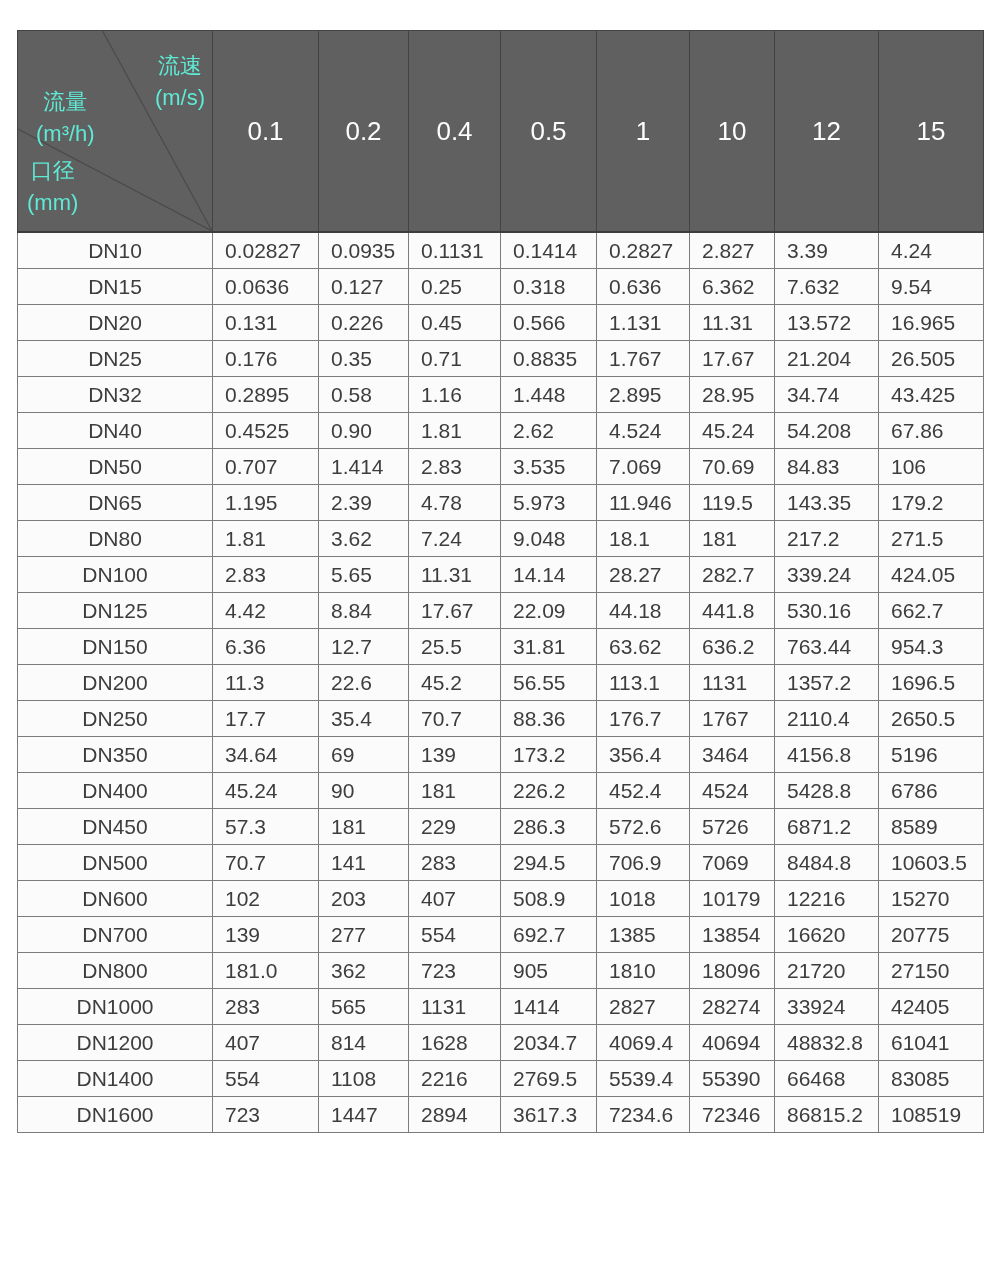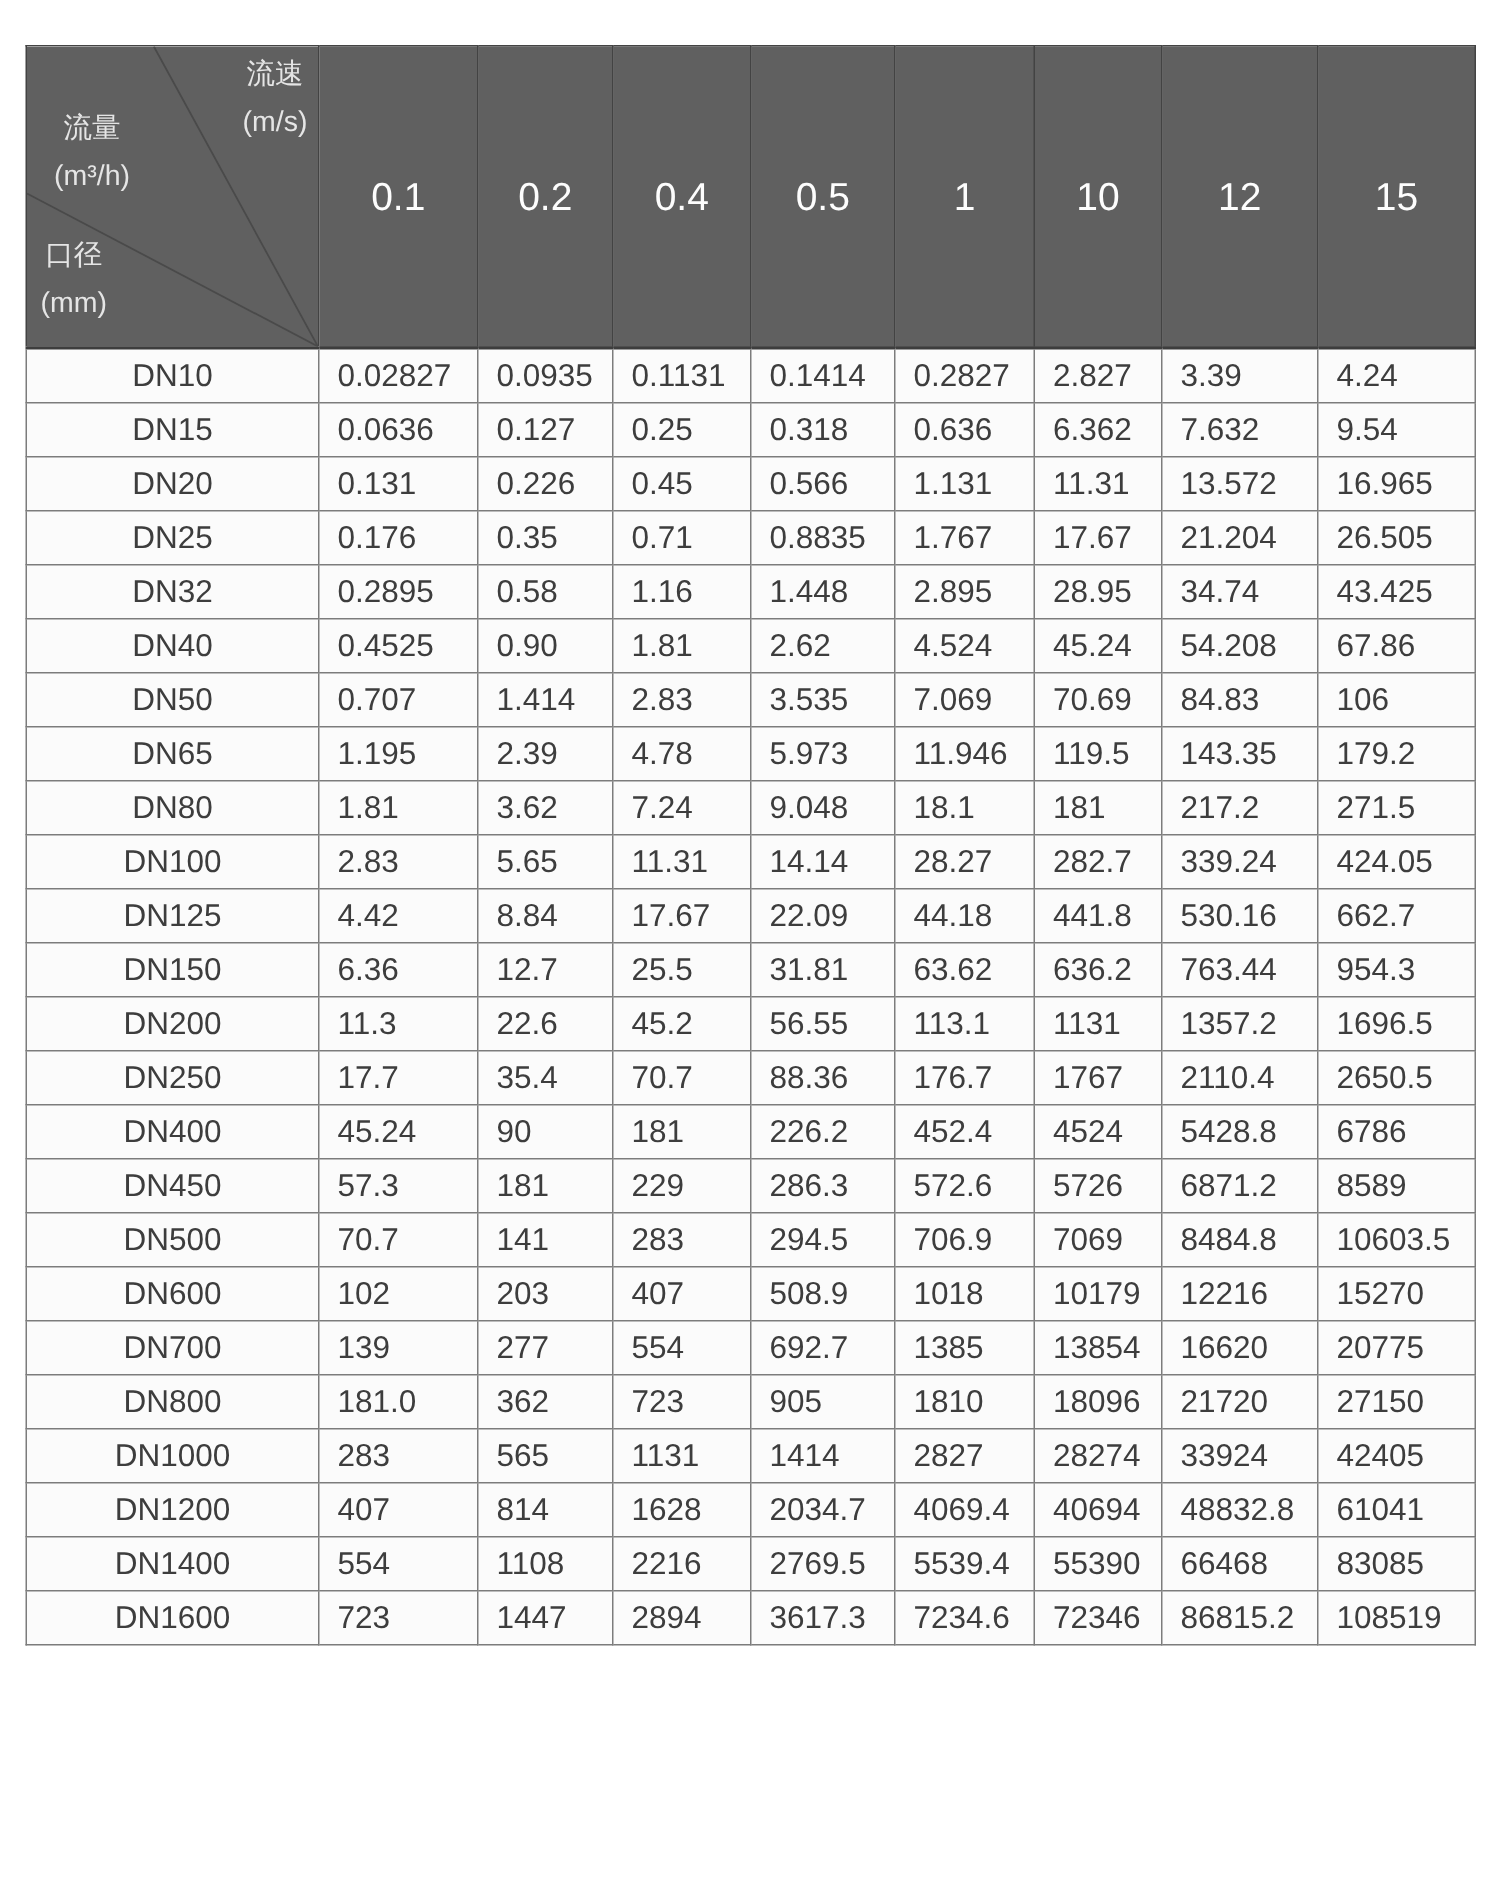--- a/index.html
+++ b/index.html
@@ -31,25 +31,26 @@
     height: 200px;
     font-size: 26px;
     font-weight: 400;
     text-align: center;
     vertical-align: middle;
   }
   th.corner { position: relative; }
   .diag { position: absolute; left: 0; top: 0; width: 100%; height: 100%; display: block; }
   .corner-block {
     position: absolute;
-    color: #e5e5e5;
-    font-size: 19px;
+    color: #5eead4;
+    font-size: 22px;
     line-height: 32px;
     text-align: center;
     white-space: nowrap;
+    margin-top: 16px;
   }
   .corner-block span { display: block; }
   .cb-vel  { top: 3px;  right: 7px;  }
   .cb-flow { top: 39px; left: 18px;  }
   .cb-bore { bottom: 12px; left: 9px; }
 
   tbody td {
     background: #fbfbfb;
     border: 1px solid #7c7c7c;
     height: 35px;
@@ -257,20 +258,31 @@
           <td class="num">17.7</td>
           <td class="num">35.4</td>
           <td class="num">70.7</td>
           <td class="num">88.36</td>
           <td class="num">176.7</td>
           <td class="num">1767</td>
           <td class="num">2110.4</td>
           <td class="num">2650.5</td>
         </tr>
         <tr>
+          <td class="dn">DN350</td>
+          <td class="num">34.64</td>
+          <td class="num">69</td>
+          <td class="num">139</td>
+          <td class="num">173.2</td>
+          <td class="num">356.4</td>
+          <td class="num">3464</td>
+          <td class="num">4156.8</td>
+          <td class="num">5196</td>
+        </tr>
+        <tr>
           <td class="dn">DN400</td>
           <td class="num">45.24</td>
           <td class="num">90</td>
           <td class="num">181</td>
           <td class="num">226.2</td>
           <td class="num">452.4</td>
           <td class="num">4524</td>
           <td class="num">5428.8</td>
           <td class="num">6786</td>
         </tr>

